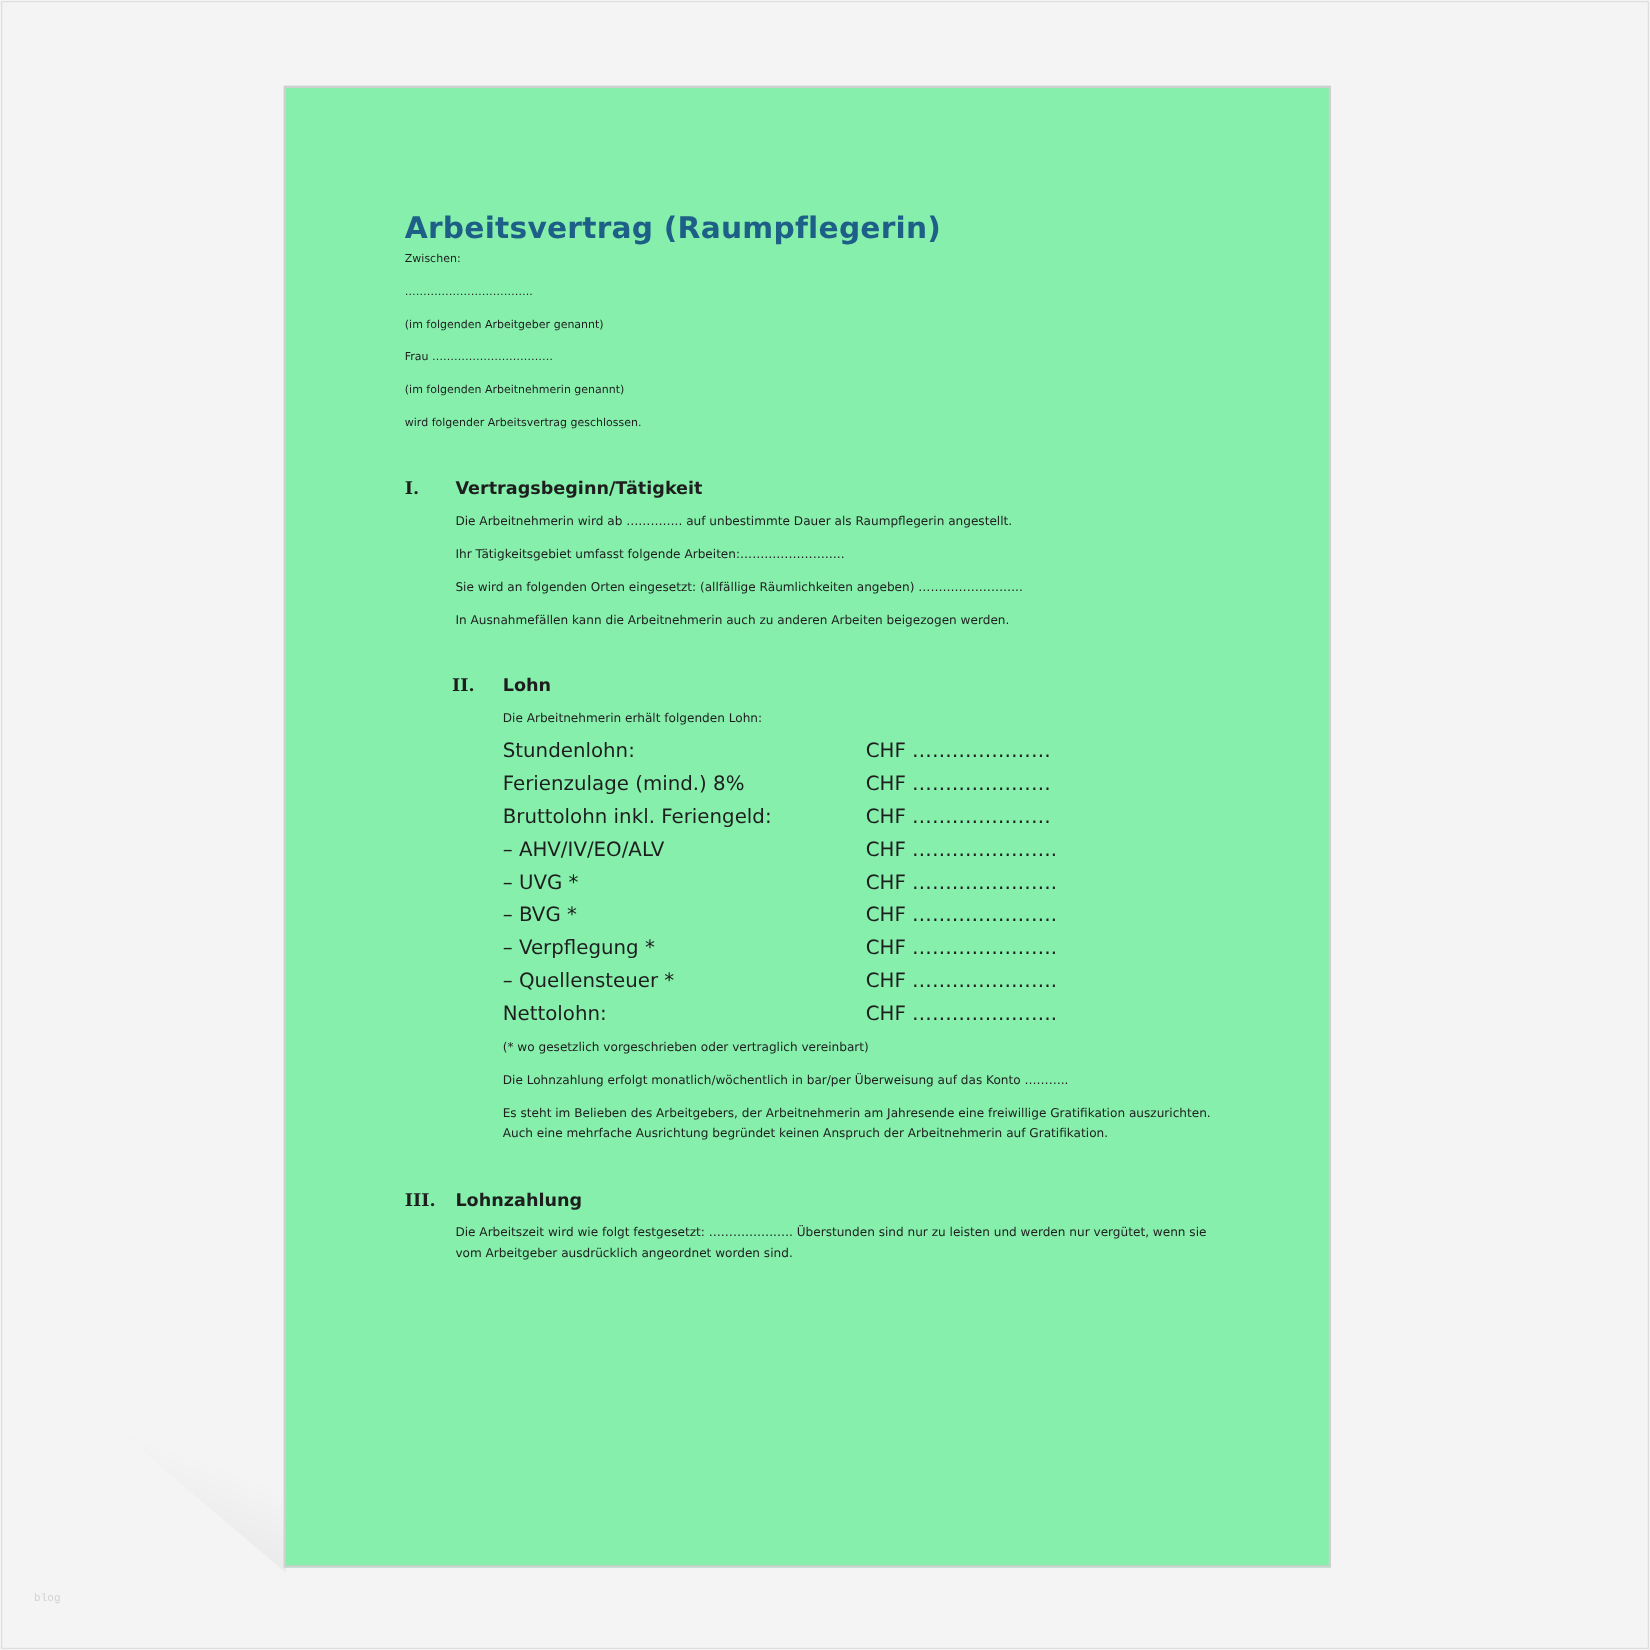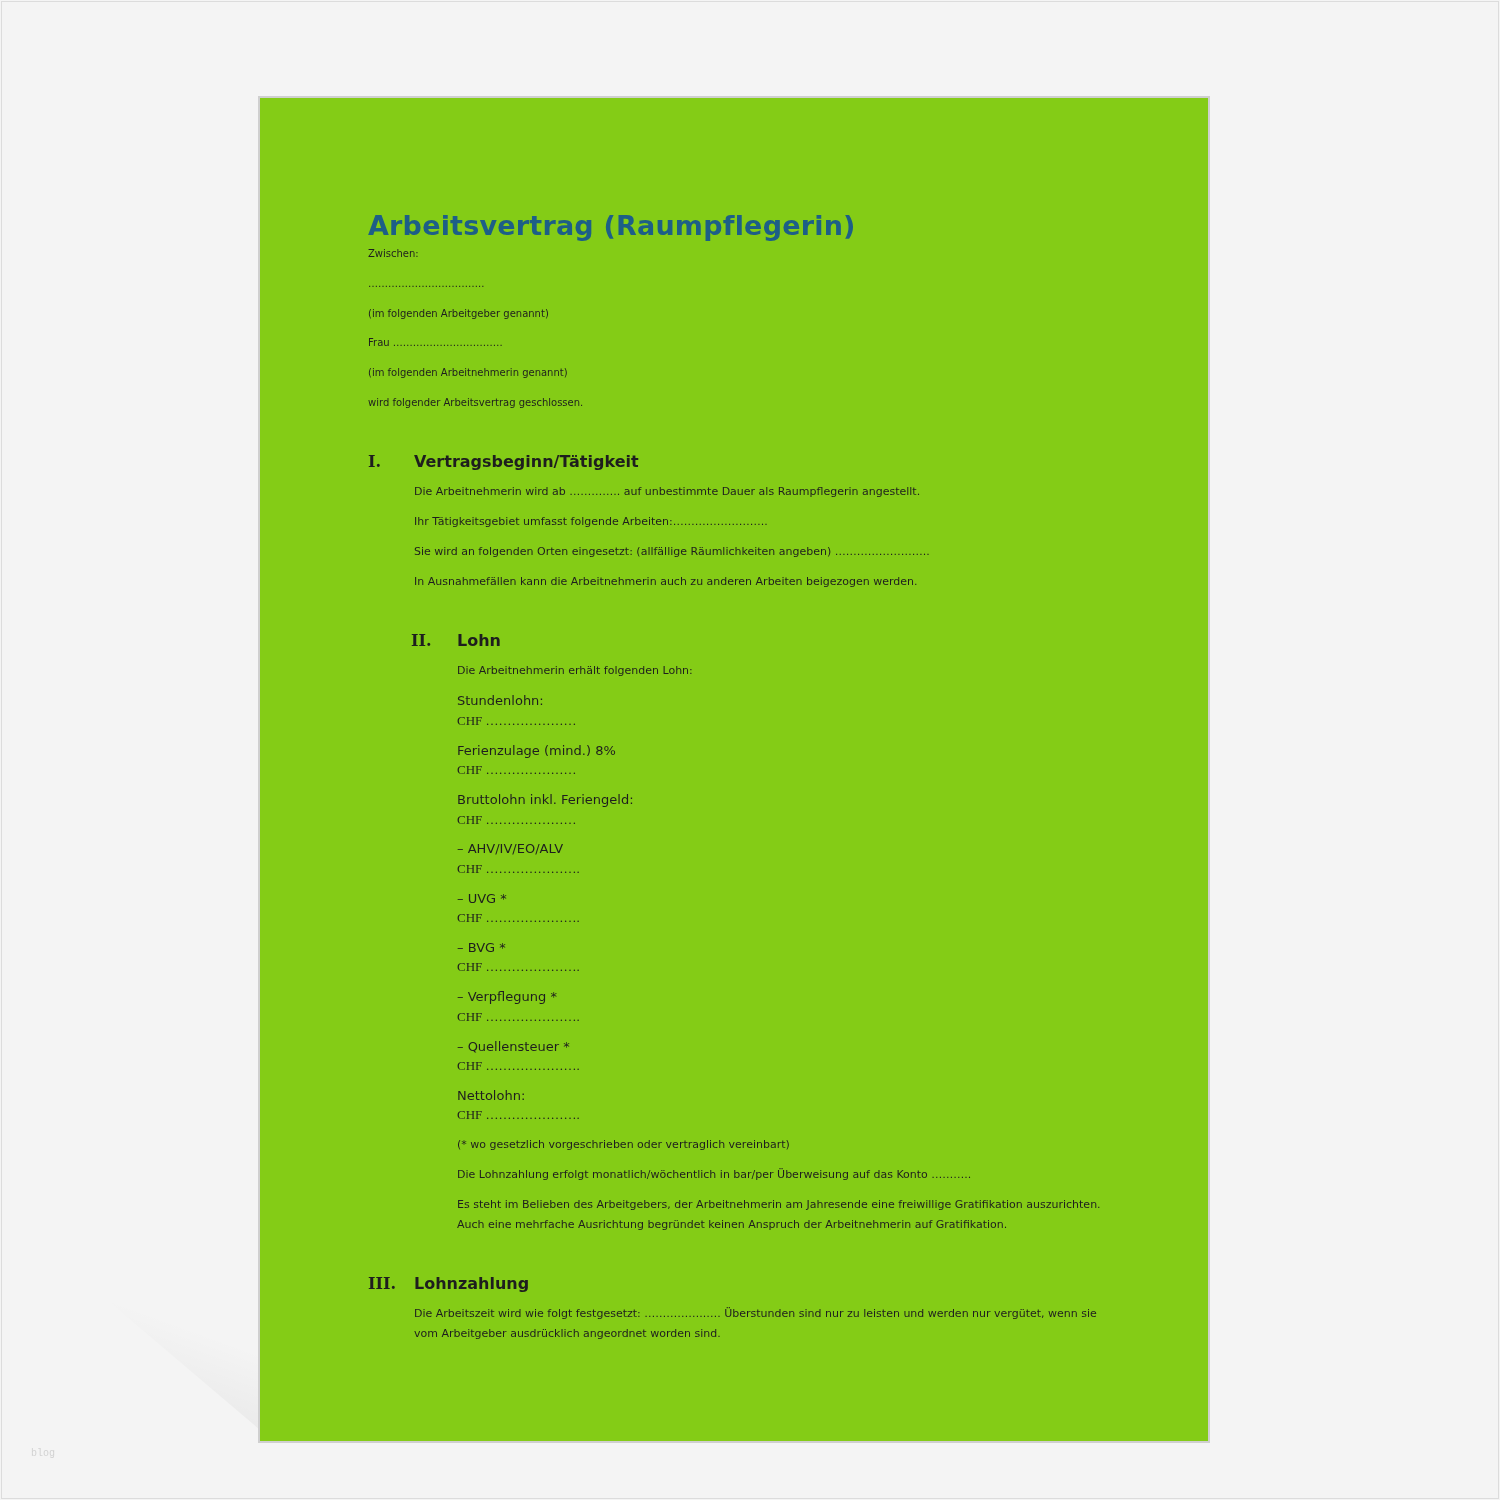--- a/index.html
+++ b/index.html
@@ -15,38 +15,38 @@
   }
   .shadow {
     position: absolute; left: 90px; top: 1260px; width: 170px; height: 170px;
     background: linear-gradient(200deg, rgba(0,0,0,0) 40%, rgba(0,0,0,0.07) 100%);
     clip-path: polygon(100% 0, 100% 100%, 0 15%);
   }
   .watermark {
     position: absolute; left: 31px; top: 1448px; font-size: 10px; color: #d2d2d2; font-family: Liberation Mono, monospace;
   }
   .page {
-    position: absolute; left: 258px; top: 96px; width: 952px; height: 1347px;
-    background: #84cc16; border: 2px solid #cfcfcf; box-sizing: border-box;
+    position: absolute; left: 258px; top: 78px; width: 952px; height: 1347px;
+    background: #86efac; border: 2px solid #cfcfcf; box-sizing: border-box;
   }
   .content { position: absolute; left: 108px; top: 110px; width: 740px; }
   .title {
     font-size: 27px; font-weight: bold; color: #1d5f87; margin: 0; line-height: 36px;
     letter-spacing: 0.2px;
   }
   .line { font-size: 10px; line-height: 19px; margin: 0 0 10.5px 0; white-space: pre-wrap; }
   .intro .line { margin-bottom: 10.8px; }
   .section { margin-top: 38px; position: relative; }
   .sec-head { display: flex; font-size: 16px; font-weight: bold; line-height: 20px; margin-bottom: 10px; }
   .sec-num { width: 46px; font-family: "DejaVu Serif", serif; font-weight: bold; }
   .sec-body { margin-left: 46px; }
   .para { font-size: 11px; line-height: 19.5px; margin: 0 0 10.5px 0; }
-  .row { display: flex; font-size: 13px; line-height: 19.5px; margin-bottom: 10.3px; flex-direction: column; }
+  .row { display: flex; font-size: 18px; line-height: 19.5px; margin-bottom: 10.3px; }
   .row .lbl { width: 330px; }
-  .row .val { white-space: pre; font-family: Liberation Serif, serif; }
+  .row .val { white-space: pre; }
 </style>
 </head>
 <body>
 
 <div class="frame"></div>
 <div class="shadow"></div>
 <div class="watermark">blog</div>
 
 <div class="page">
   <div class="content">

